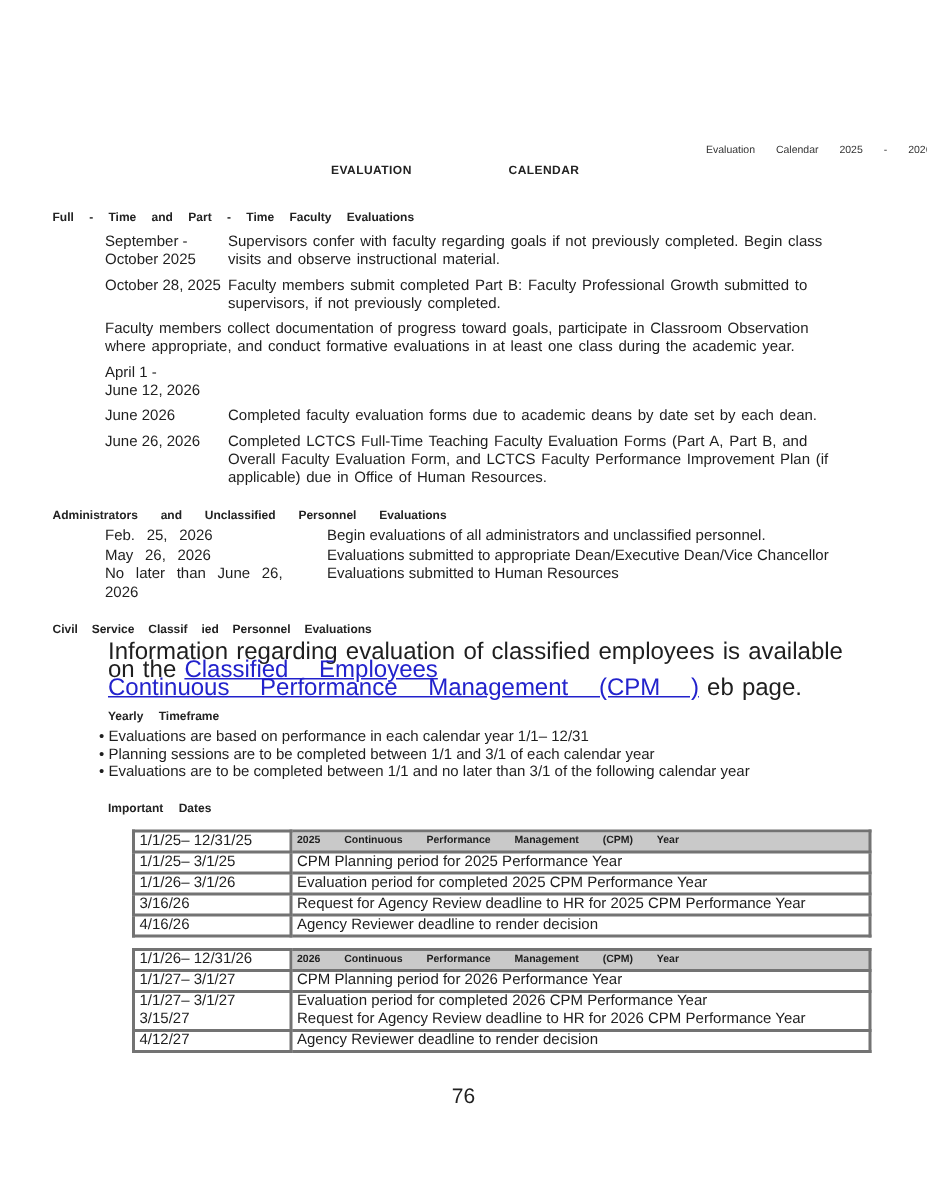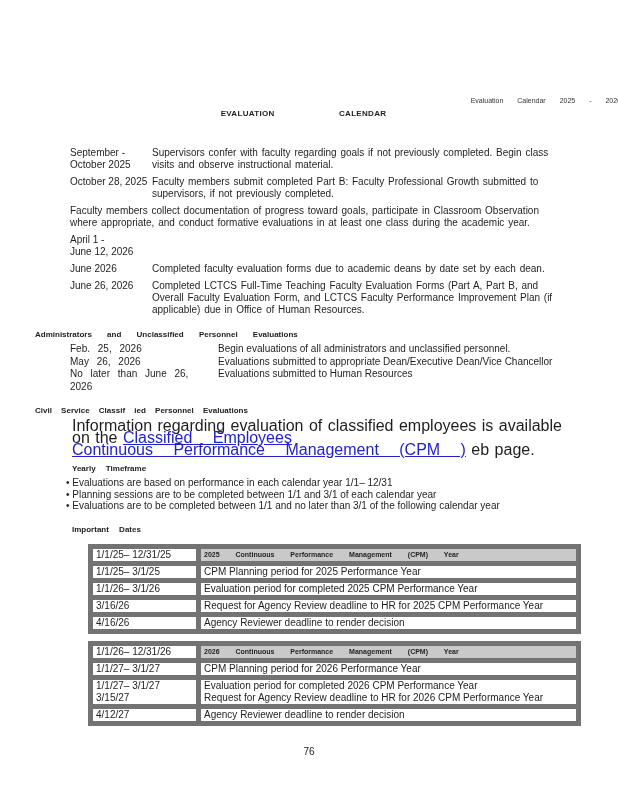--- a/index.html
+++ b/index.html
@@ -41,39 +41,40 @@
   .c-head{margin-top:13px;}
   .info{margin:5px 0 0 72px;width:492px;font-size:16px;line-height:12px;word-spacing:1px;}
   .link{color:#2222cc;text-decoration:underline;word-spacing:16px;cursor:pointer;}
 
   .yearly{margin-top:8px;}
   .bullets{margin:4px 0 0 66px;width:500px;font-size:10px;line-height:11.5px;}
   .bullet::before{content:"• ";}
 
   .imp{margin-top:13px;}
   table.cpm{margin:10px 0 0 88px;border-collapse:collapse;width:493px;font-size:10px;table-layout:fixed;}
-  table.cpm td{border:5px solid #737373;padding:0 3px;height:12px;line-height:12px;overflow:hidden;white-space:nowrap;}
+  table.cpm td{border:2px solid #737373;padding:0 3px;height:12px;line-height:12px;overflow:hidden;white-space:nowrap;}
   td.c1{width:97px;}
   tr.hdr td.c2{background:#c9c9c9;font-weight:bold;font-size:7px;word-spacing:14px;}
   table.t2{margin-top:7px;}
   tr.merge-top td{border-bottom:none;}
   tr.merge-bottom td{border-top:none;}
 
-  .pagenum{margin-top:20px;text-align:center;font-size:10px;color:#222;}
+  .pagenum{margin-top:20px;text-align:center;font-size:14px;color:#222;}
 </style>
 </head>
 <body>
 
 <div class="page">
 
   <div class="hdr-right">Evaluation Calendar 2025 - 2026</div>
   <div class="title">EVALUATION CALENDAR</div>
 
   <div class="content">
 
+    <div class="sec-h ws8">Full - Time and Part - Time Faculty Evaluations</div>
 
     <div class="entries">
       <div class="entry">
         <div class="ed">
           <div>September -</div>
           <div>October 2025</div>
         </div>
         <div class="et">Supervisors confer with faculty regarding goals if not previously completed. Begin class visits and observe instructional material.</div>
       </div>
       <div class="entry">

